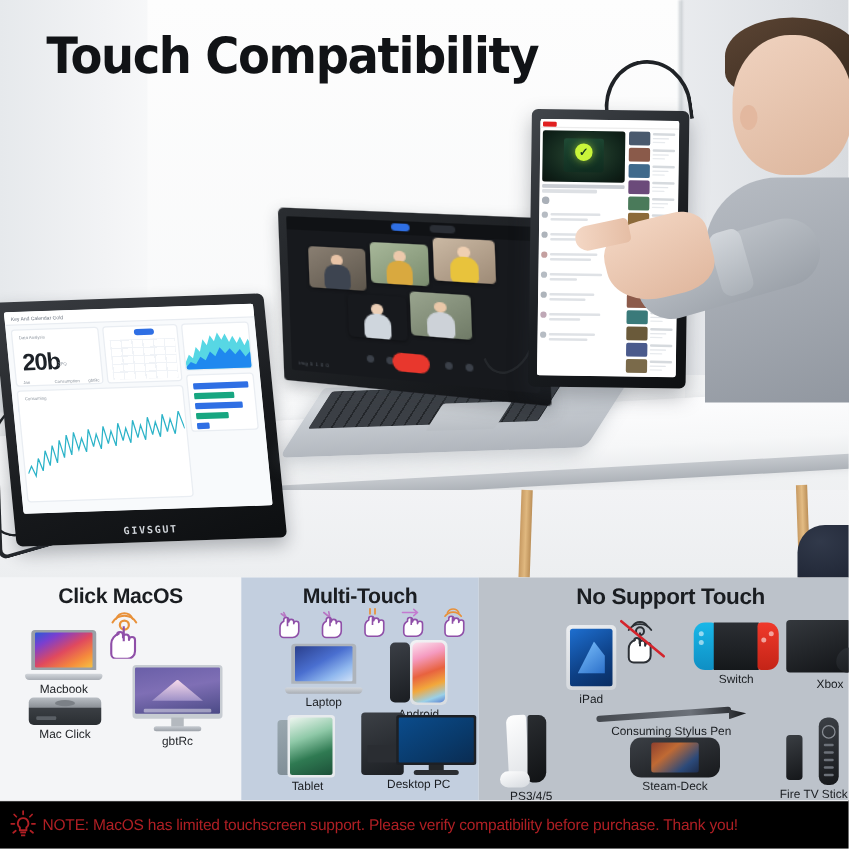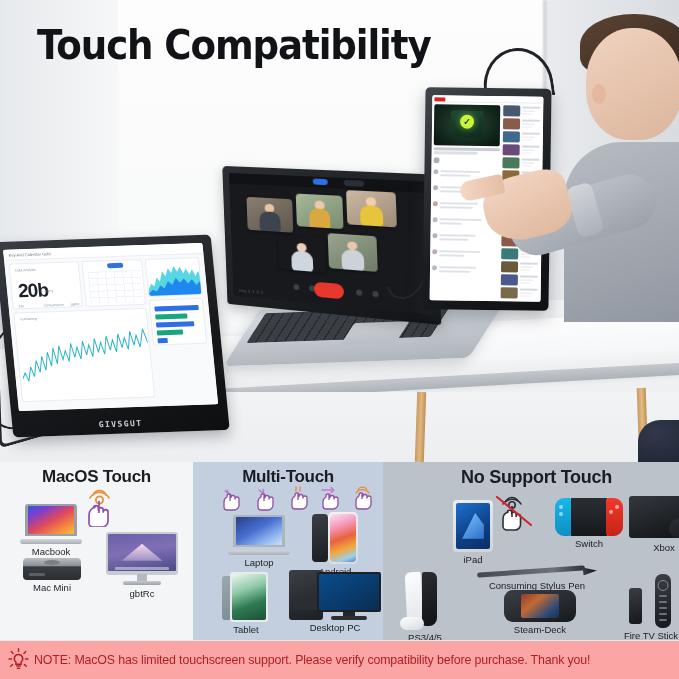--- a/index.html
+++ b/index.html
@@ -367,21 +367,21 @@
   .g-ipad { width:40px; height:52px; margin:0 auto; position:relative;
     background:linear-gradient(160deg,#eceef1,#cfd3d8); border-radius:4px; padding:3px; }
   .g-ipad .sc { position:absolute; inset:3px; background:linear-gradient(150deg,#1e6fd0,#0d3f84 60%,#0b2e63);
     border-radius:2px; overflow:hidden; }
   .g-ipad .sc:after { content:""; position:absolute; left:18%; top:22%; width:64%; height:56%;
     background:linear-gradient(140deg,#7fc4ff,#2b6fc9); clip-path:polygon(0 100%,60% 0,100% 45%,100% 100%); }
 
   
   .notebar {
     position:absolute; left:0; top:640px; width:679px; height:39px;
-    background:#fca5a5; display:flex; align-items:center; padding-left:8px;
+    background:#000000; display:flex; align-items:center; padding-left:8px;
     border-top:1px solid #e9eaec;
   }
   .note-text {
     font-size:12.4px; color:#b01f24; font-weight:400; white-space:nowrap;
     letter-spacing:-.15px;
   }
 
   
   .hero-title {
     position:absolute; left:37px; top:22px;
@@ -649,21 +649,21 @@
       <div class="hand-p"></div>
       <div class="finger-p"></div>
     </div>
 
     <div class="hero-title">Touch  Compatibility</div>
   </div>
 
   <div class="panels">
 
     <div class="panel p1">
-      <div class="panel-title">MacOS Touch</div>
+      <div class="panel-title">Click MacOS</div>
 
       <div style="position:absolute;left:82px;top:27px;">
         <svg width="36" height="38" viewBox="0 0 36 38">
           <path d="M11 6a7 7 0 0 1 13 0" fill="none" stroke="#e8913a" stroke-width="1.6" stroke-linecap="round"></path>
           <path d="M8 9a11 11 0 0 1 19 0" fill="none" stroke="#e8913a" stroke-width="1.6" stroke-linecap="round"></path>
           <circle cx="17.5" cy="11" r="3.6" fill="none" stroke="#e8913a" stroke-width="1.8"></circle>
           <path d="M17 12 v12 M13 18 c-3 1 -6 4 -6 8 l0 8 a4 4 0 0 0 4 4 h9 a6 6 0 0 0 6 -6 v-9 a2.4 2.4 0 0 0 -4.8 0 v-2 a2.4 2.4 0 0 0 -4.8 0 v-2 a2.4 2.4 0 0 0 -4.8 0 z" fill="#ffffff" stroke="#8f4fa8" stroke-width="1.7" stroke-linejoin="round"></path>
         </svg>
       </div>
 
@@ -686,21 +686,21 @@
               </div>
             </div>
           <div class="neck"></div>
             <div class="foot"></div>
         </div>
         <div class="dev-label">gbtRc</div>
       </div>
 
       <div class="dev" style="left:10px;top:96px;width:84px;">
         <div class="g-mac-mini"></div>
-        <div class="dev-label">Mac Mini</div>
+        <div class="dev-label">Mac Click</div>
       </div>
     </div>
 
     <div class="panel p2">
       <div class="panel-title">Multi-Touch</div>
 
       <div style="position:absolute;left:28px;top:26px;">
         <svg width="24" height="24" viewBox="0 0 24 24">
           <path d="M4 3 l4 3 M6 2 l2 4" stroke="#b878c4" stroke-width="1.3" fill="none" stroke-linecap="round"></path>
           <path d="M9 6 v7 M6 9 c-2 1 -3 3 -3 5 l0 5 a3 3 0 0 0 3 3 h7 a5 5 0 0 0 5 -5 v-6 a2 2 0 0 0 -4 0 v-1.5 a2 2 0 0 0 -4 0 v-1.5 a2 2 0 0 0 -4 0 z" fill="#fff" stroke="#8f4fa8" stroke-width="1.3" stroke-linejoin="round"></path>

